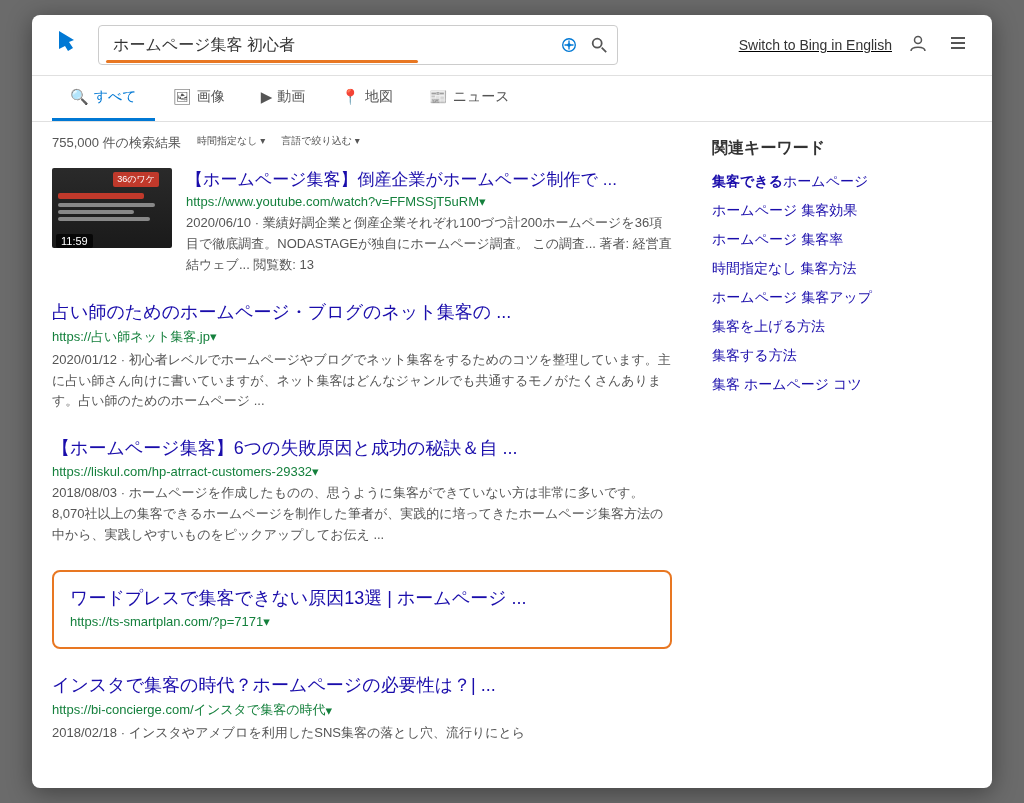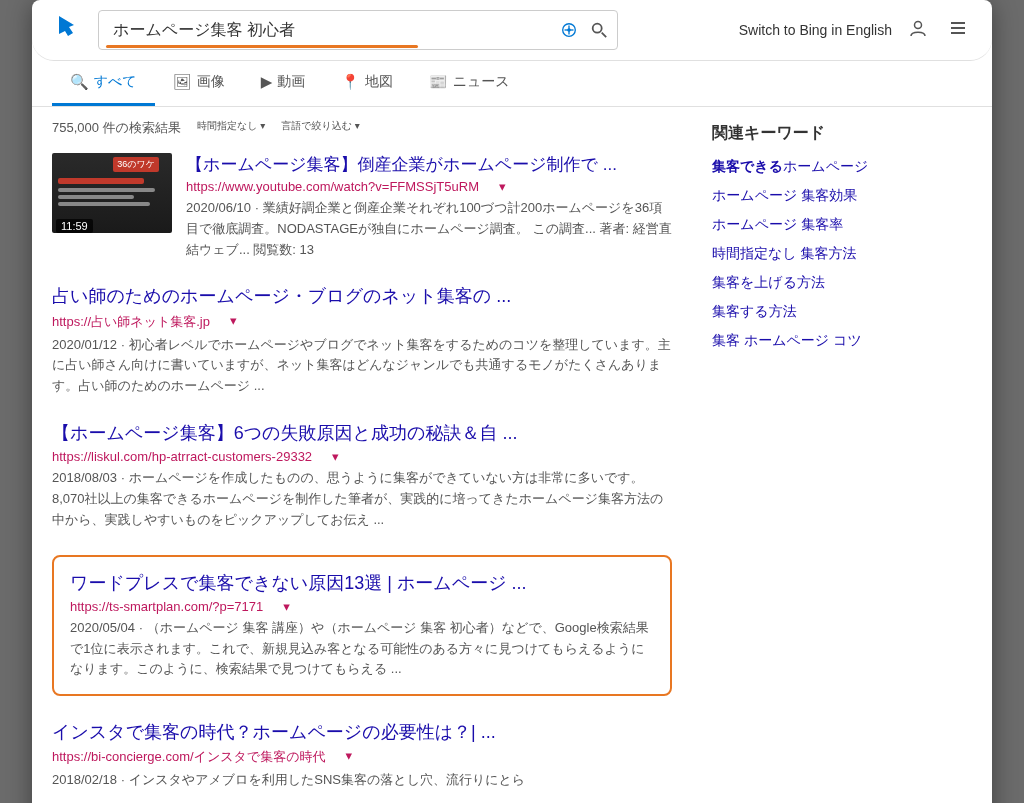--- a/index.html
+++ b/index.html
@@ -19,21 +19,20 @@
       box-shadow: 0 4px 24px rgba(0,0,0,0.4);
       overflow: hidden;
     }
     
     .header {
       display: flex;
       align-items: center;
       padding: 10px 20px;
       border-bottom: 1px solid #e0e0e0;
       gap: 16px;
-      border-radius: 22px;
     }
     .bing-logo {
       font-size: 28px;
       color: #008272;
       font-weight: bold;
       flex-shrink: 0;
     }
     .search-bar-wrapper {
       flex: 1;
       max-width: 520px;
@@ -74,20 +73,21 @@
       font-size: 18px;
       padding: 2px;
       display: flex;
       align-items: center;
     }
     .header-right {
       margin-left: auto;
       display: flex;
       align-items: center;
       gap: 12px;
+      text-decoration: underline;
     }
     .switch-to-bing {
       font-size: 14px;
       color: #333;
       white-space: nowrap;
     }
     .header-icon-btn {
       background: none;
       border: none;
       cursor: pointer;
@@ -154,25 +154,25 @@
     }
     .result-title {
       font-size: 18px;
       color: #1a0dab;
       cursor: pointer;
       line-height: 1.4;
       margin-bottom: 3px;
     }
     .result-url {
       font-size: 13px;
-      color: #be185d;
+      color: #15803d;
       margin-bottom: 4px;
       display: flex;
-      align-items: flex-start;
-      gap: 20px;
+      align-items: center;
+      gap: 0;
     }
     .result-snippet {
       font-size: 13px;
       color: #555;
       line-height: 1.6;
     }
     
     .video-result {
       display: flex;
       gap: 14px;
@@ -405,24 +405,20 @@
           <span>ホームページを作成したものの、思うように集客ができていない方は非常に多いです。8,070社以上の集客できるホームページを制作した筆者が、実践的に培ってきたホームページ集客方法の中から、実践しやすいものをピックアップしてお伝え ...</span>
         </div>
       </div>
 
       <div class="highlighted-result">
         <div class="result-title">ワードプレスで集客できない原因13選 | ホームページ ...</div>
         <div class="result-url">
           <span>https://ts-smartplan.com/?p=7171</span>
           <span>▾</span>
         </div>
-        <div class="result-snippet">
-          <span>2020/05/04</span> ·
-          <span>（ホームページ 集客 講座）や（ホームページ 集客 初心者）などで、Google検索結果で1位に表示されます。これで、新規見込み客となる可能性のある方々に見つけてもらえるようになります。このように、検索結果で見つけてもらえる ...</span>
-        </div>
       </div>
 
       <div class="search-result">
         <div class="result-title">インスタで集客の時代？ホームページの必要性は？| ...</div>
         <div class="result-url">
           <span>https://bi-concierge.com/インスタで集客の時代</span>
           <span>▾</span>
         </div>
         <div class="result-snippet">
           <span>2018/02/18</span> ·
@@ -433,18 +429,19 @@
     </div>
 
     <div class="sidebar">
       <div class="sidebar-title">関連キーワード</div>
       <a class="sidebar-link">
         <strong>集客できる</strong>ホームページ
       </a>
       <a class="sidebar-link">ホームページ 集客効果</a>
       <a class="sidebar-link">ホームページ 集客率</a>
       <a class="sidebar-link">時間指定なし 集客方法</a>
+      <a class="sidebar-link">ホームページ 集客アップ</a>
       <a class="sidebar-link">集客を上げる方法</a>
       <a class="sidebar-link">集客する方法</a>
       <a class="sidebar-link">集客 ホームページ コツ</a>
     </div>
   </div>
 </div>
 
 </body></html>

